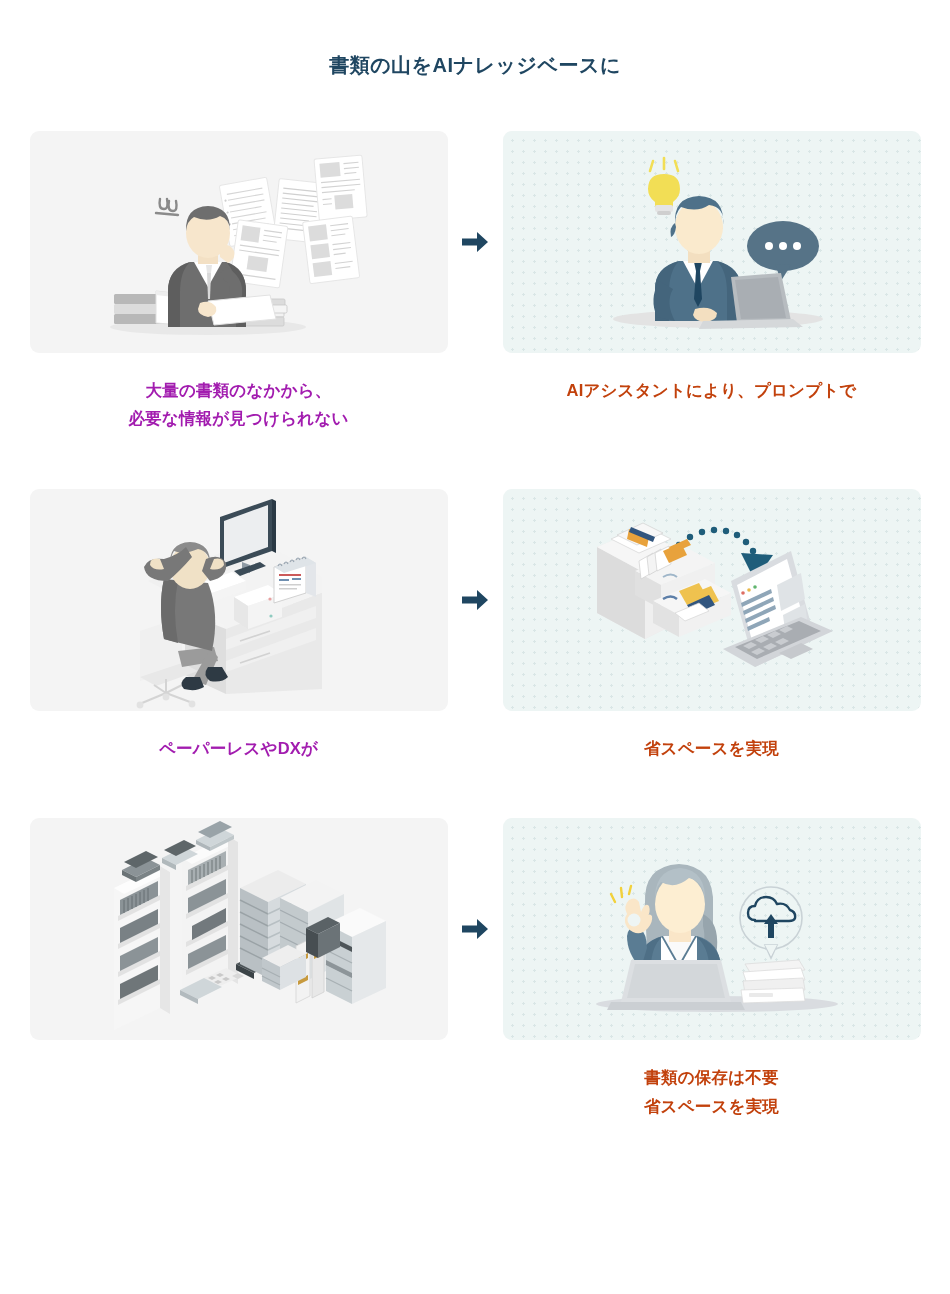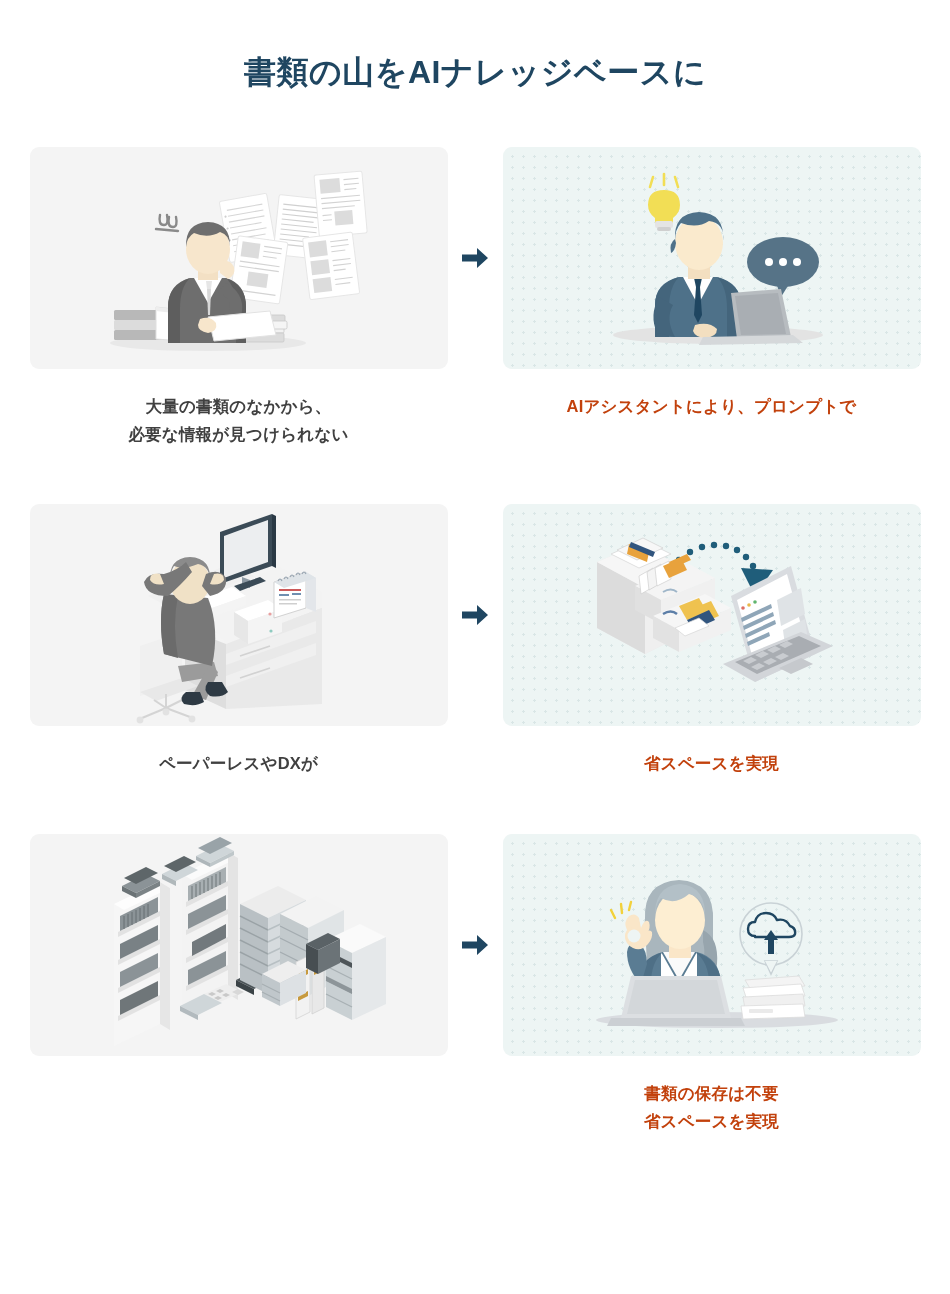--- a/index.html
+++ b/index.html
@@ -7,21 +7,21 @@
     width: 950px;
     background: #ffffff;
     font-family: "Liberation Sans", "DejaVu Sans", sans-serif;
   }
   body { padding: 0; }
 
   .page { width: 950px; min-height: 1294px; position: relative; }
 
   .page-title {
     text-align: center;
-    font-size: 32px;
+    font-size: 20px;
     font-weight: 700;
     color: #1f4661;
     letter-spacing: 0.5px;
     padding-top: 52px;
     line-height: 1.3;
   }
 
   .rows { margin-top: 53px; }
 
   .row {
@@ -61,21 +61,21 @@
   .arrow-glyph { display: block; }
 
   .caption {
     margin-top: 23px;
     text-align: center;
     font-size: 16.5px;
     font-weight: 700;
     line-height: 1.72;
     letter-spacing: 0.2px;
   }
-  .caption.before { color: #404040; }
+  .caption.before { color: #a21caf; }
   .caption.after  { color: #c2410c; }
   .caption .line { display: block; white-space: nowrap; }
 </style>
 </head>
 <body>
 
 <div class="page">
 
   <h1 class="page-title">書類の山をAIナレッジベースに</h1>
 

